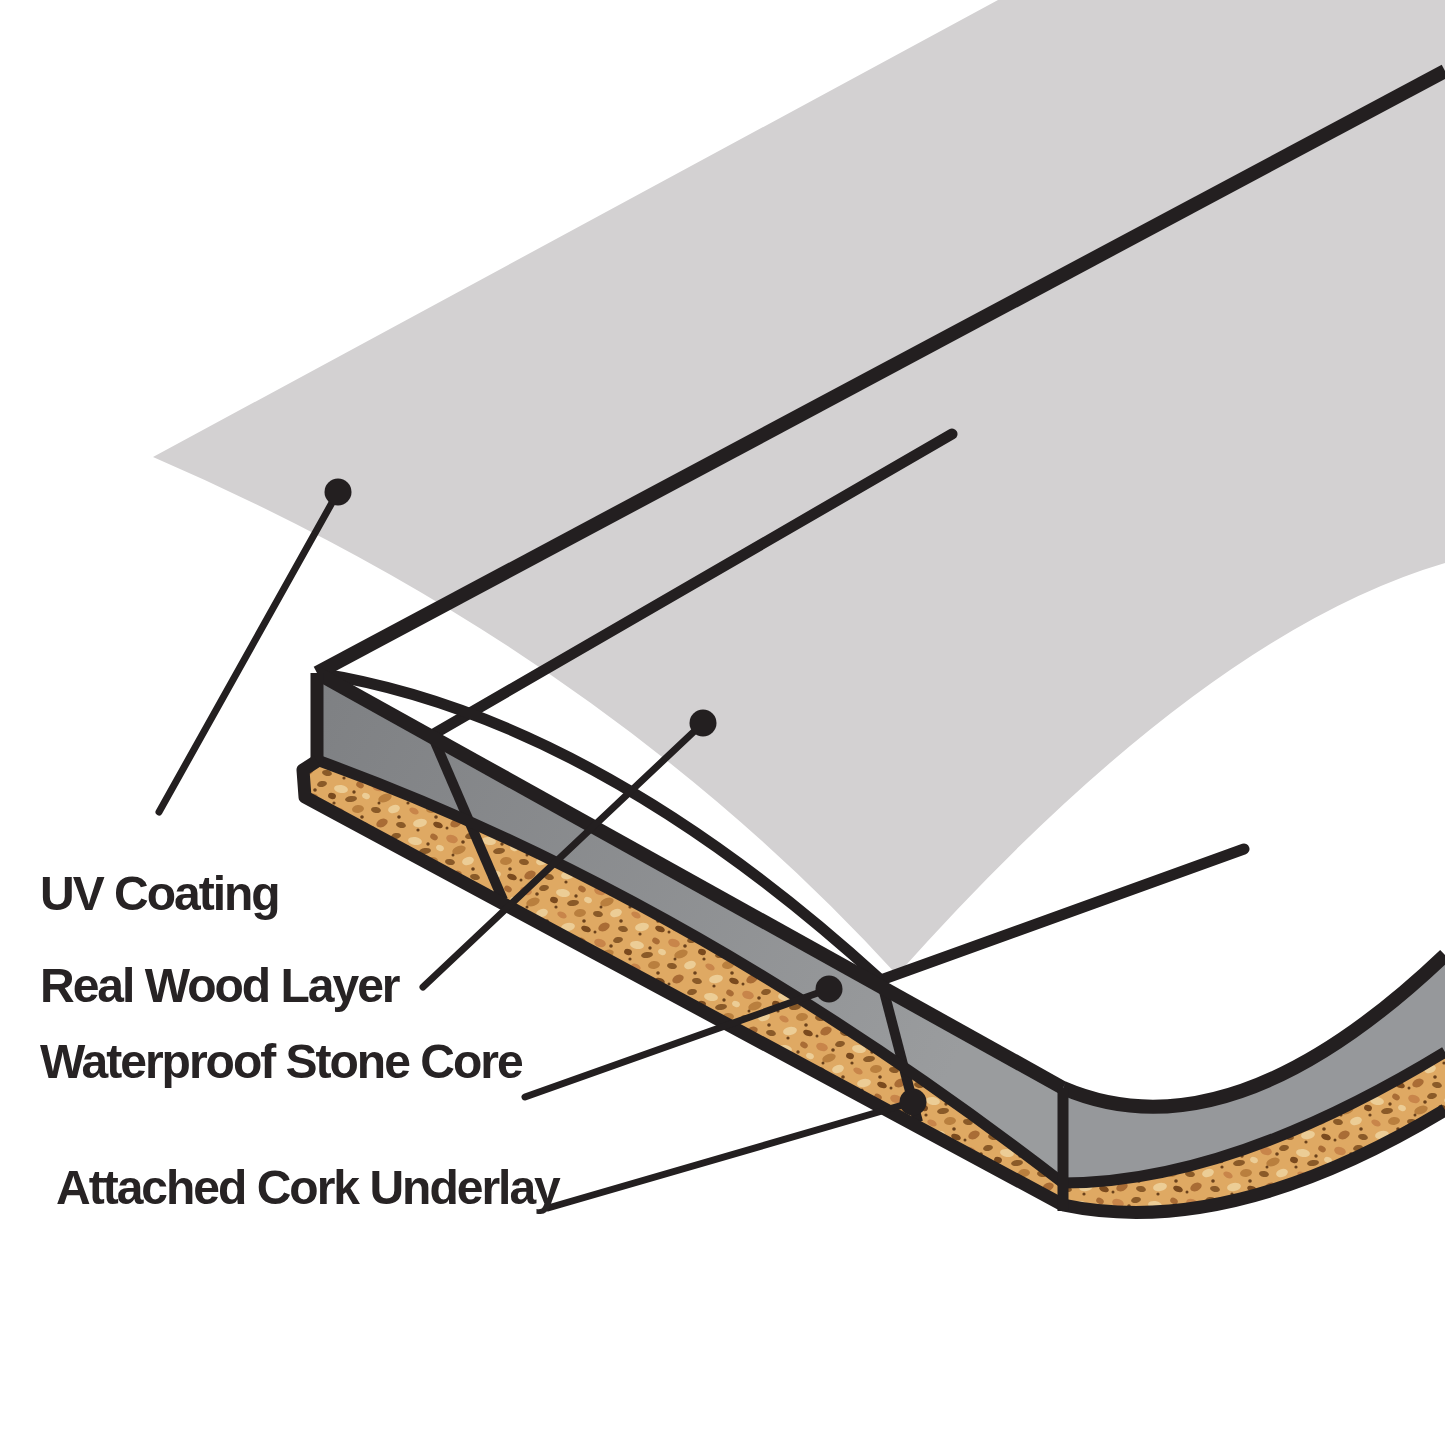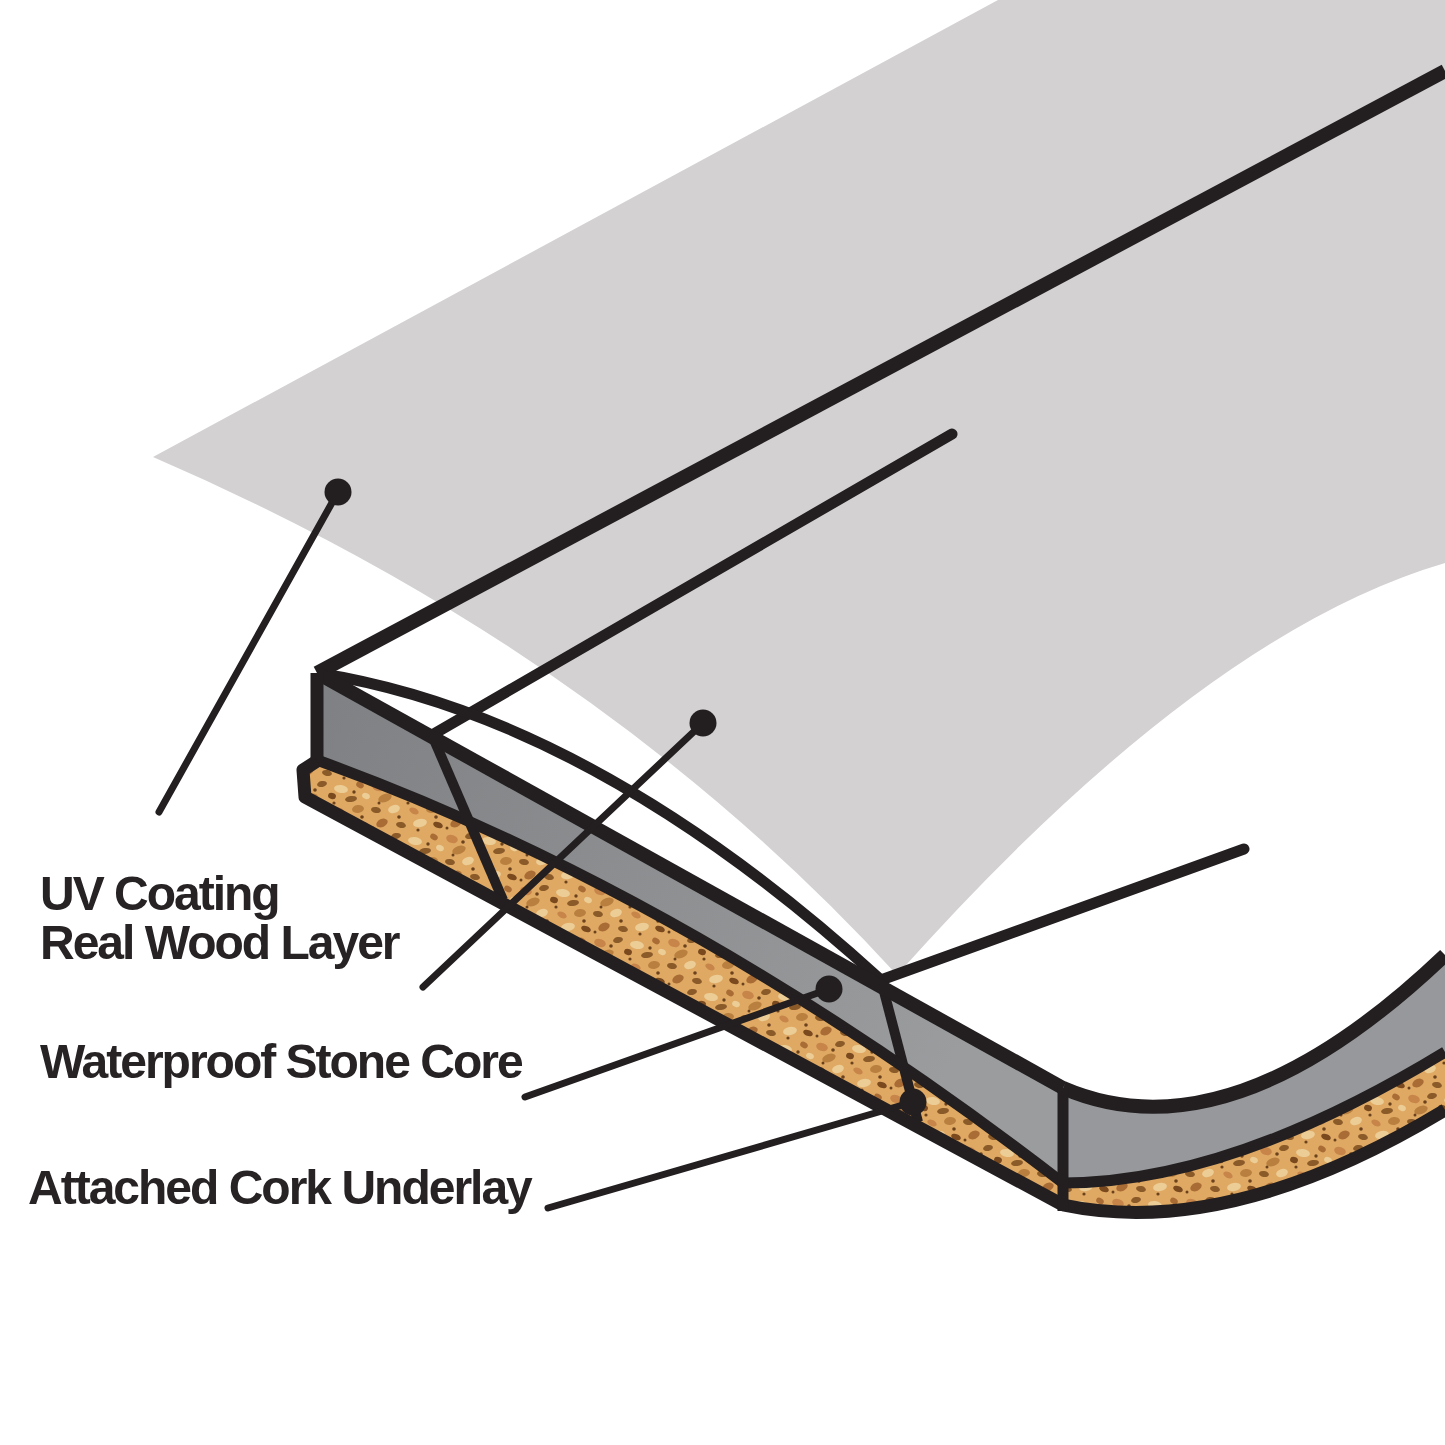--- a/index.html
+++ b/index.html
@@ -107,19 +107,19 @@
       <path d="M829,989 L525,1097" stroke-width="7" stroke-linecap="round" fill="none"></path>
       <circle cx="829" cy="989" r="13.5" stroke="none"></circle>
 
       <path d="M913,1102 L548,1208" stroke-width="7" stroke-linecap="round" fill="none"></path>
       <circle cx="913" cy="1102" r="13.5" stroke="none"></circle>
     </g>
   </svg>
 
   <div class="layer-label" style="left:40px;  top:868px;">UV Coating</div>
 
-  <div class="layer-label" style="left:40px;  top:917px;text-align:right;">Real Wood Layer</div>
+  <div class="layer-label" style="left:40px;  top:960px;text-align:right;">Real Wood Layer</div>
 
   <div class="layer-label" style="left:40px;  top:1036px;">Waterproof Stone Core</div>
 
-  <div class="layer-label" style="left:28px;  top:1162px;">Attached Cork Underlay</div>
+  <div class="layer-label" style="left:56px;  top:1162px;">Attached Cork Underlay</div>
 
 </div>
 
 </body></html>

